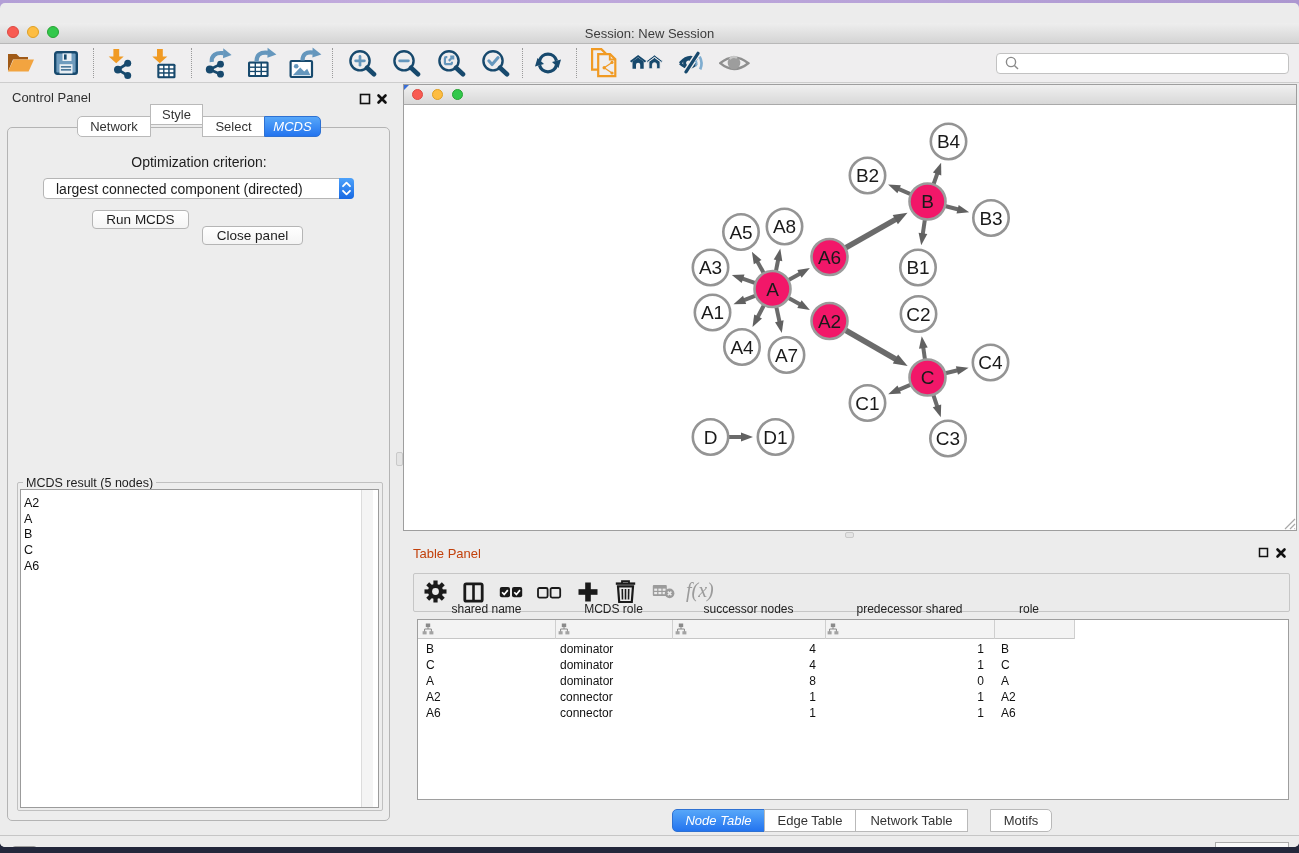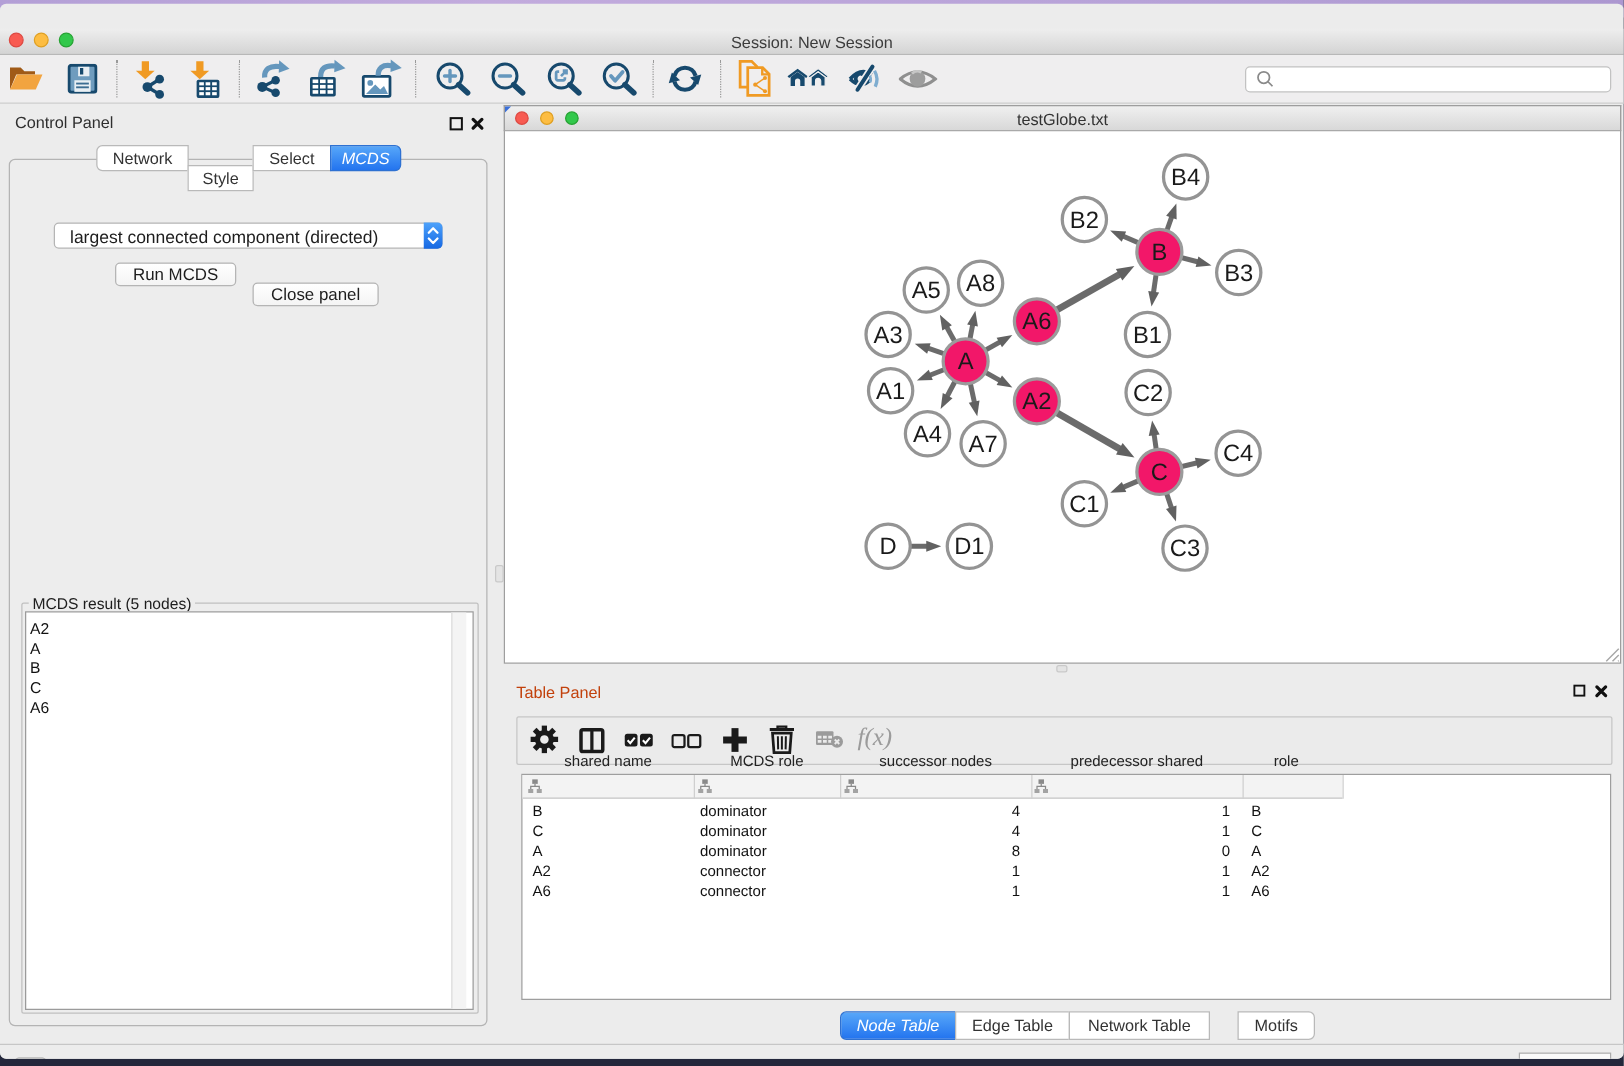--- a/index.html
+++ b/index.html
@@ -218,23 +218,24 @@
 
 <div class="abs" id="cp-title">Control Panel</div>
 <svg class="abs" style="left:359px;top:73px;" width="12" height="12">
         <rect x="1.5" y="1.5" width="9" height="9" fill="none" stroke="#111" stroke-width="1.6"></rect>
       </svg>
 <svg class="abs" style="left:376px;top:73px;" width="12" height="12">
         <path d="M2.5 2.5 L9.5 9.5 M9.5 2.5 L2.5 9.5" stroke="#111" stroke-width="2.6" stroke-linecap="round"></path>
       </svg>
 <div class="abs" id="cp-panel"></div>
 <div class="seg" style="left:77px;top:96px;width:74px;border-radius:5px 0 0 5px;">Network</div>
-<div class="seg" style="left:150px;top:112px;width:53px;">Style</div>
+<div class="seg" style="left:150px;top:84px;width:53px;">Style</div>
 <div class="seg" style="left:202px;top:96px;width:63px;">Select</div>
 <div class="seg segsel" style="left:264px;top:96px;width:57px;border-radius:0 5px 5px 0;">MCDS</div>
+<div class="abs" id="opt-label">Optimization criterion:</div>
 <div class="abs" id="sel-box"></div>
 <div class="abs" id="sel-text">largest connected component (directed)</div>
 <div class="abs" id="sel-btn"></div>
 <svg class="abs" style="left:339px;top:158px;" width="15" height="21">
         <path d="M4 8.2 L7.5 4.6 L11 8.2" fill="none" stroke="#fff" stroke-width="1.8" stroke-linecap="round" stroke-linejoin="round"></path>
         <path d="M4 12.8 L7.5 16.4 L11 12.8" fill="none" stroke="#fff" stroke-width="1.8" stroke-linecap="round" stroke-linejoin="round"></path>
       </svg>
 <div class="btn" style="left:92px;top:190px;width:97px;">Run MCDS</div>
 <div class="btn" style="left:202px;top:206px;width:101px;">Close panel</div>
 <div class="abs" id="groupbox"></div>
@@ -246,21 +247,20 @@
         <div>C</div>
         <div>A6</div>
       </div>
 <div class="abs" id="cpscroll"></div>
 
 <div class="abs" id="netwin"></div>
 <div class="abs" id="net-titlebar"></div>
 <div class="tl" style="left:412px;top:69px;width:11px;height:11px;background:#f85b52;border:1px solid #dd4a43;"></div>
 <div class="tl" style="left:432px;top:69px;width:11px;height:11px;background:#fdbd42;border:1px solid #dfa023;"></div>
 <div class="tl" style="left:452px;top:69px;width:11px;height:11px;background:#32c84b;border:1px solid #27a334;"></div>
-<div class="abs" id="net-title">testGlobe.txt</div>
 <svg class="abs" style="left:404px;top:65px;" width="6" height="6">
         <path d="M0 0 H5 L0 5 Z" fill="#3a6fd8"></path>
       </svg>
 <svg class="abs" style="left:404px;top:85px;" width="893" height="425" viewBox="0 0 893 425">
 <g stroke="#6b6b6b" fill="none">
 <line x1="368.5" y1="184.0" x2="338.8" y2="195.6" stroke-width="4.0"></line>
 <line x1="368.5" y1="184.0" x2="337.2" y2="173.1" stroke-width="4.0"></line>
 <line x1="368.5" y1="184.0" x2="352.7" y2="155.4" stroke-width="4.0"></line>
 <line x1="368.5" y1="184.0" x2="374.4" y2="153.4" stroke-width="4.0"></line>
 <line x1="368.5" y1="184.0" x2="353.1" y2="213.2" stroke-width="4.0"></line>

